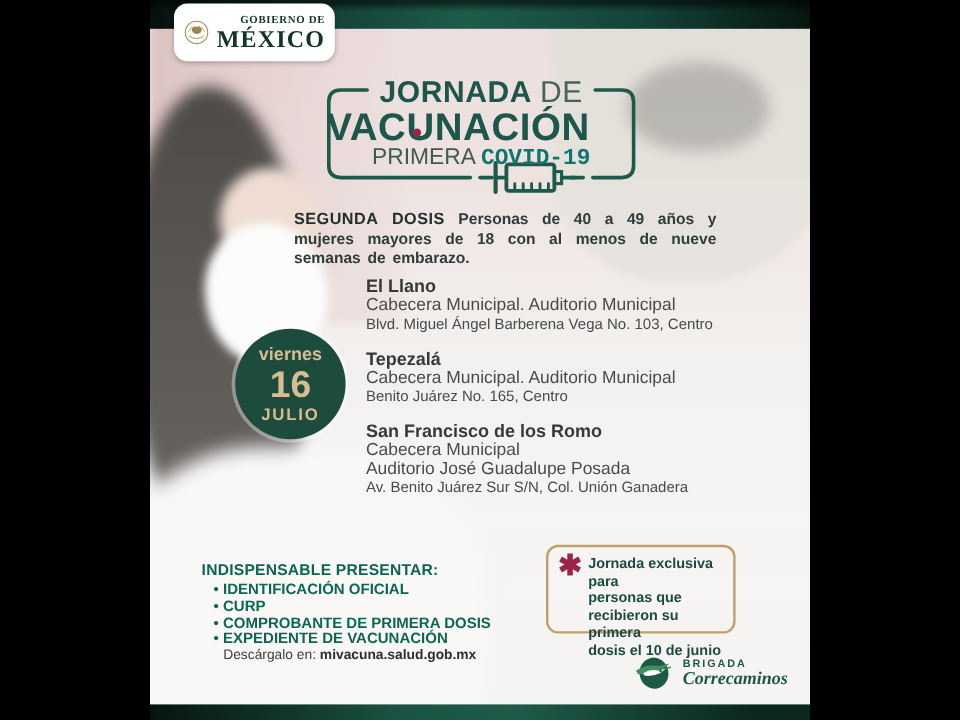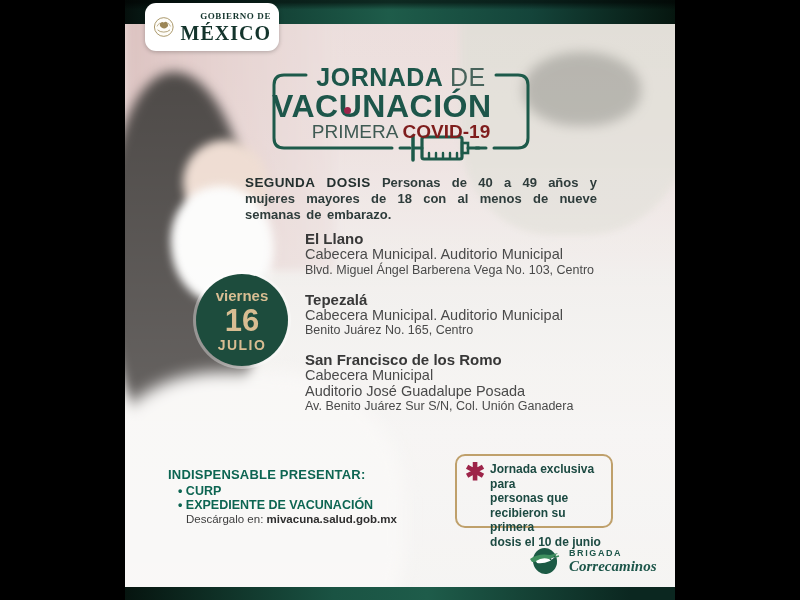--- a/index.html
+++ b/index.html
@@ -37,21 +37,21 @@
   
   .title-frame{position:absolute;left:147px;top:62px;width:258px;height:110px;}
   .title-frame svg{position:absolute;left:0;top:0;}
   .t1{position:absolute;left:0;top:1px;width:100%;text-align:center;font-size:25px;font-weight:bold;
       color:#1d564a;letter-spacing:.5px;white-space:nowrap;}
   .t1 .light{font-weight:normal;color:#47635b;text-align:right;}
   .t2{position:absolute;left:0;top:26px;width:100%;font-size:32px;font-weight:bold;
       color:#1d564a;letter-spacing:.5px;white-space:nowrap;}
   .t2 .dot{position:absolute;left:72px;top:19px;width:7px;height:7px;border-radius:50%;background:#9d2449;}
   .t3{position:absolute;left:0;top:59px;width:100%;text-align:center;font-size:19px;color:#3f5a53;white-space:nowrap;}
-  .t3 .bold{font-weight:bold;color:#7f1d1d;}
+  .t3 .bold{font-weight:bold;color:#0f766e;font-family:Liberation Mono, monospace;}
 
   
   .subtitle{position:absolute;left:120px;top:175px;width:352px;font-size:13px;color:#2e3c3b;
     line-height:16px;text-align:justify;word-spacing:2px;margin:0;font-weight:bold;}
   .subtitle .lbl{font-size:13.5px;font-weight:bold;color:#24302f;letter-spacing:.4px;}
 
   
   .date-badge{position:absolute;left:71px;top:274px;width:92px;height:92px;border-radius:50%;
     background:#1d4c3d;box-shadow:0 0 0 3px rgba(255,255,255,.35);display:flex;flex-direction:column;
     align-items:center;justify-content:center;color:#d8bd92;line-height:1;}
@@ -176,21 +176,23 @@
         <div class="loc-name">San Francisco de los Romo</div>
         <div class="loc-venue">Cabecera Municipal</div>
         <div class="loc-venue">Auditorio José Guadalupe Posada</div>
         <div class="loc-addr">Av. Benito Juárez Sur S/N, Col. Unión Ganadera</div>
       </div>
     </div>
 
     <div class="reqs">
       <div class="reqs-title">INDISPENSABLE PRESENTAR:</div>
       <ul>
+        <li>IDENTIFICACIÓN OFICIAL</li>
         <li>CURP</li>
+        <li>COMPROBANTE DE PRIMERA DOSIS</li>
         <li>EXPEDIENTE DE VACUNACIÓN</li>
       </ul>
       <div class="reqs-dl"><span>Descárgalo en: </span><span class="url">mivacuna.salud.gob.mx</span></div>
     </div>
 
     <div class="notice">
       <div class="ast">✱</div>
       <div class="notice-text">
         <span>Jornada exclusiva para</span>
         <span>personas que</span>

